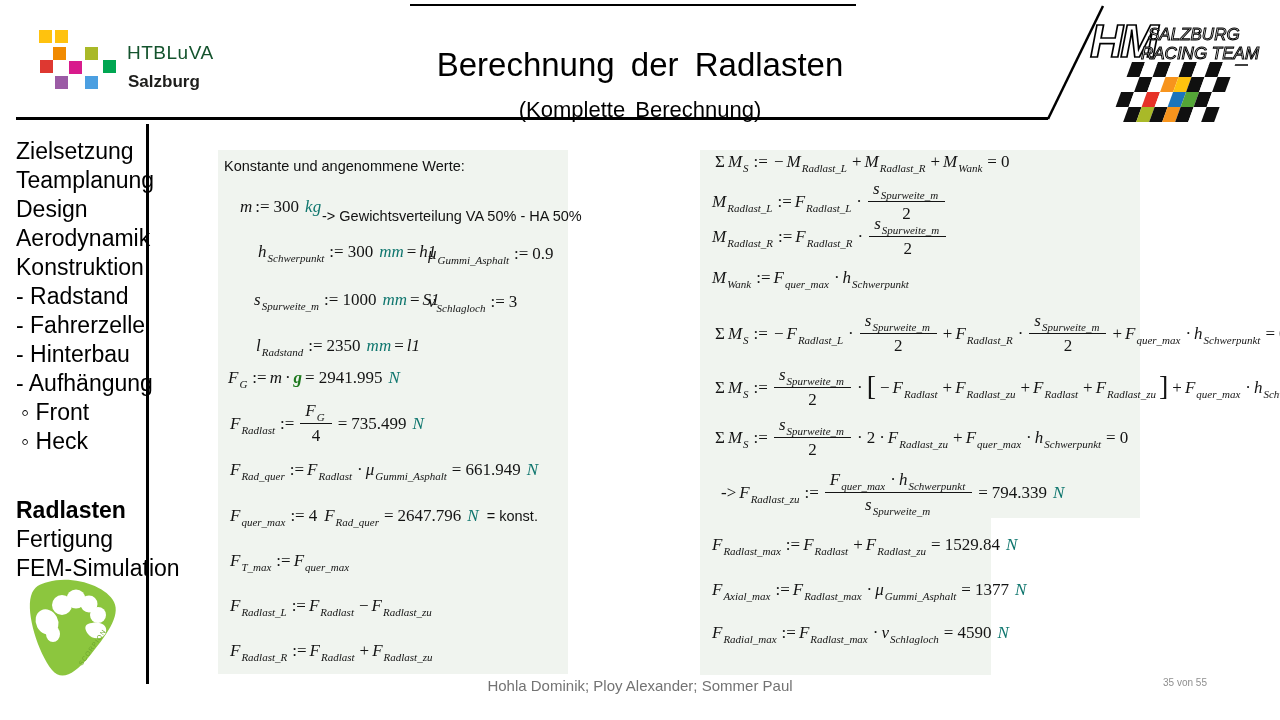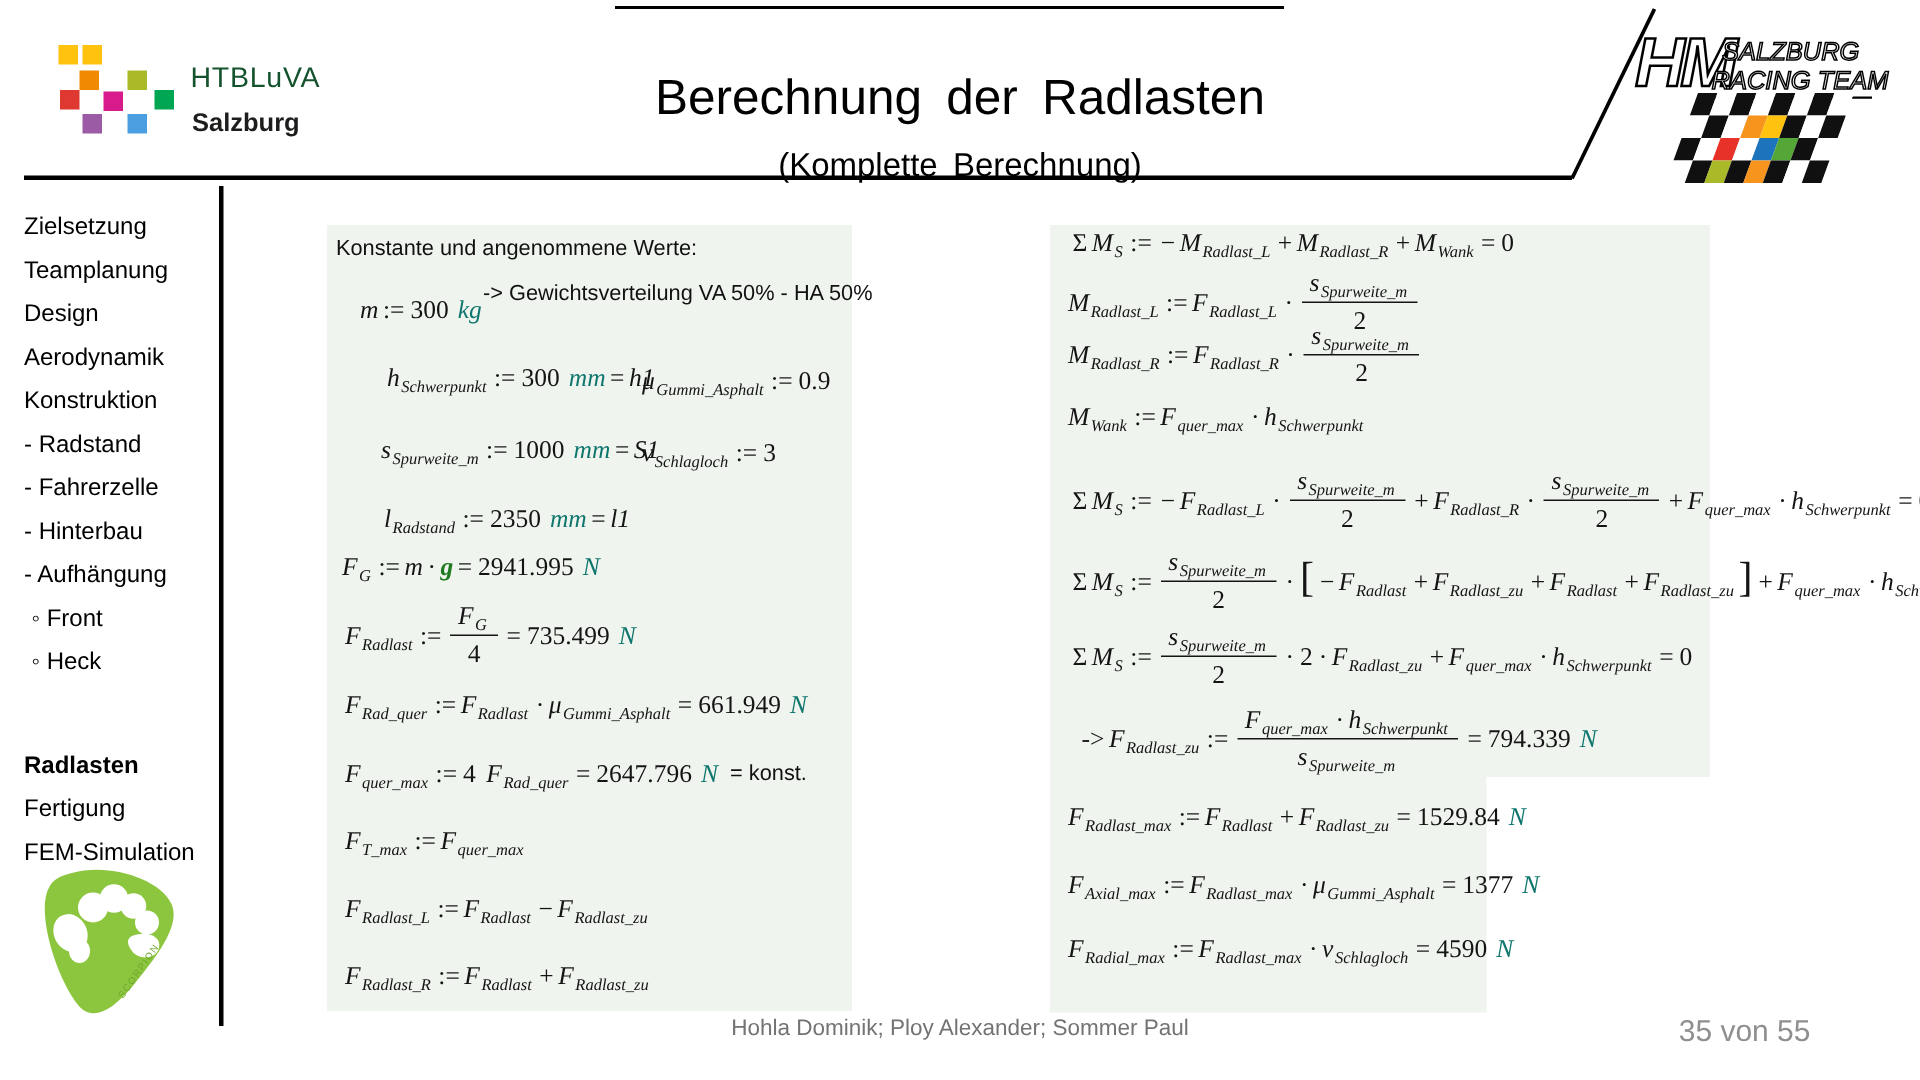--- a/index.html
+++ b/index.html
@@ -18,21 +18,21 @@
   .title-block{left:340px;top:26px;width:600px;text-align:center;margin-top:20px;}
   .slide-title{font-size:33px;word-spacing:7px;color:#000;}
   .slide-subtitle{margin-top:13px;font-size:22px;word-spacing:4px;color:#000;}
 
   .top-rule{left:410px;top:4px;width:446px;height:2px;background:#000;}
   .title-rule{left:16px;top:117px;width:1032px;height:3px;background:#000;}
   .v-rule{left:146px;top:124px;width:3px;height:560px;background:#000;}
 
   
   .sidebar{left:16px;top:137px;width:132px;}
-  .nav-item{font-size:16px;line-height:29px;white-space:nowrap;color:#000;}
+  .nav-item{font-size:23px;line-height:29px;white-space:nowrap;color:#000;}
   .nav-item.bold{font-weight:bold;margin-top:40px;}
   .nav-item.ind{padding-left:5px;}
 
   
   .panel-bg{position:absolute;background:#f0f4ef;}
   .panel{position:absolute;}
   .frow{position:absolute;display:flex;align-items:center;white-space:nowrap;
         font-family:"Liberation Serif",serif;font-size:17px;color:#141414;}
   .tk-v{font-style:italic;}
   .tk-s{font-style:italic;font-size:11px;position:relative;top:6px;margin:0 2px 0 1px;}
@@ -41,21 +41,21 @@
   .tk-u{color:#0f766e;font-weight:normal;font-style:italic;margin-left:5px;}
   .tk-g{color:#1f7a1f;font-weight:bold;font-style:italic;}
   .tk-t{font-family:"Liberation Sans",sans-serif;font-size:14.5px;white-space:pre;color:#111;}
   .tk-B{font-size:28px;font-weight:400;margin:0 1px;position:relative;top:-2px;}
   .frac{display:inline-flex;flex-direction:column;align-items:center;margin:0 3px;vertical-align:middle;}
   .fnum{display:flex;align-items:center;border-bottom:1.4px solid #141414;padding:0 5px 2px;}
   .fden{display:flex;align-items:center;padding-top:2px;}
 
   
   .footer-authors{left:640px;top:677px;transform:translateX(-50%);font-size:15px;color:#737373;}
-  .footer-page{right:73px;top:677px;font-size:20px;color:#8f8f8f;}
+  .footer-page{right:73px;top:677px;font-size:10px;color:#8f8f8f;}
 </style>
 </head>
 <body>
 
 <div class="abs school-logo">
   <div style="position:absolute;left:0;top:2px;width:80px;height:62px;">
       <div class="sq" style="left: 0px; top: 0px; background: rgb(255, 194, 14);"></div>
       <div class="sq" style="left: 16px; top: 0px; background: rgb(255, 194, 14);"></div>
       <div class="sq" style="left: 14px; top: 17px; background: rgb(241, 138, 0);"></div>
       <div class="sq" style="left: 46px; top: 17px; background: rgb(169, 185, 40);"></div>
@@ -156,21 +156,21 @@
 <div id="left-panel" class="panel" style="left:218px;top:150px;width:350px;height:524px;">
     <div class="frow" style="left: 6px; top: 8px;">
       <span class="tk-t">Konstante und angenommene Werte:</span>
     </div>
     <div class="frow" style="left: 22px; top: 47px;">
       <span class="tk-v">m</span>
       <span class="tk-o">:=</span>
       <span class="tk-n">300</span>
       <span class="tk-u">kg</span>
     </div>
-    <div class="frow" style="left: 104px; top: 38px;">
+    <div class="frow" style="left: 104px; top: 58px;">
       <span class="tk-t">-&gt; Gewichtsverteilung VA 50% - HA 50%</span>
     </div>
     <div class="frow" style="left: 40px; top: 92px;">
       <span class="tk-v">h</span>
       <span class="tk-s">Schwerpunkt</span>
       <span class="tk-o">:=</span>
       <span class="tk-n">300</span>
       <span class="tk-u">mm</span>
       <span class="tk-o">=</span>
       <span class="tk-v">h1</span>

